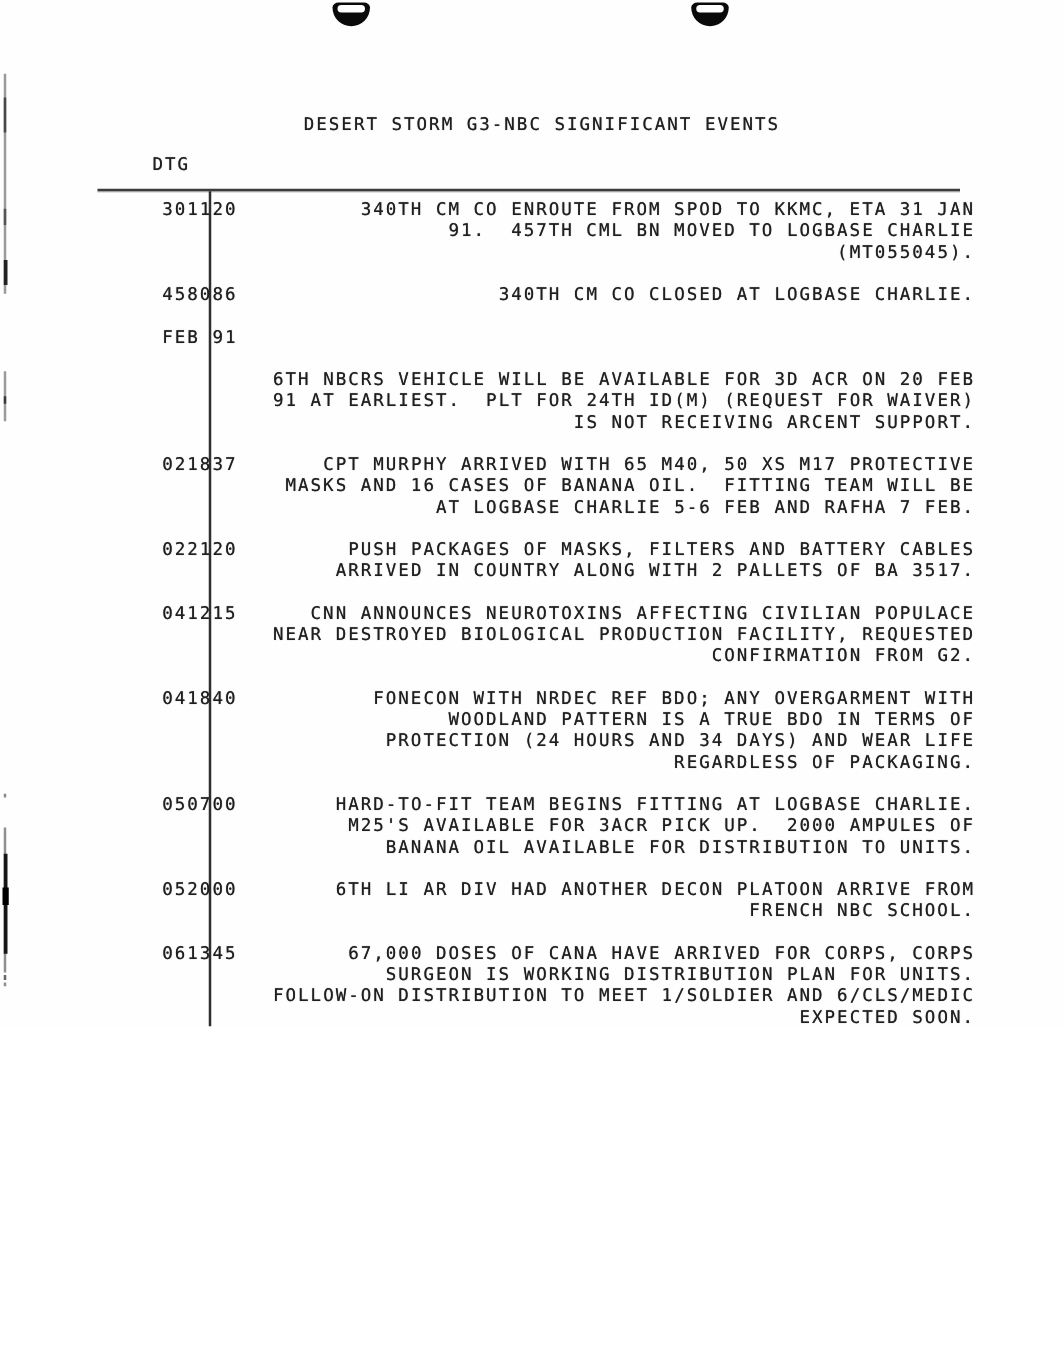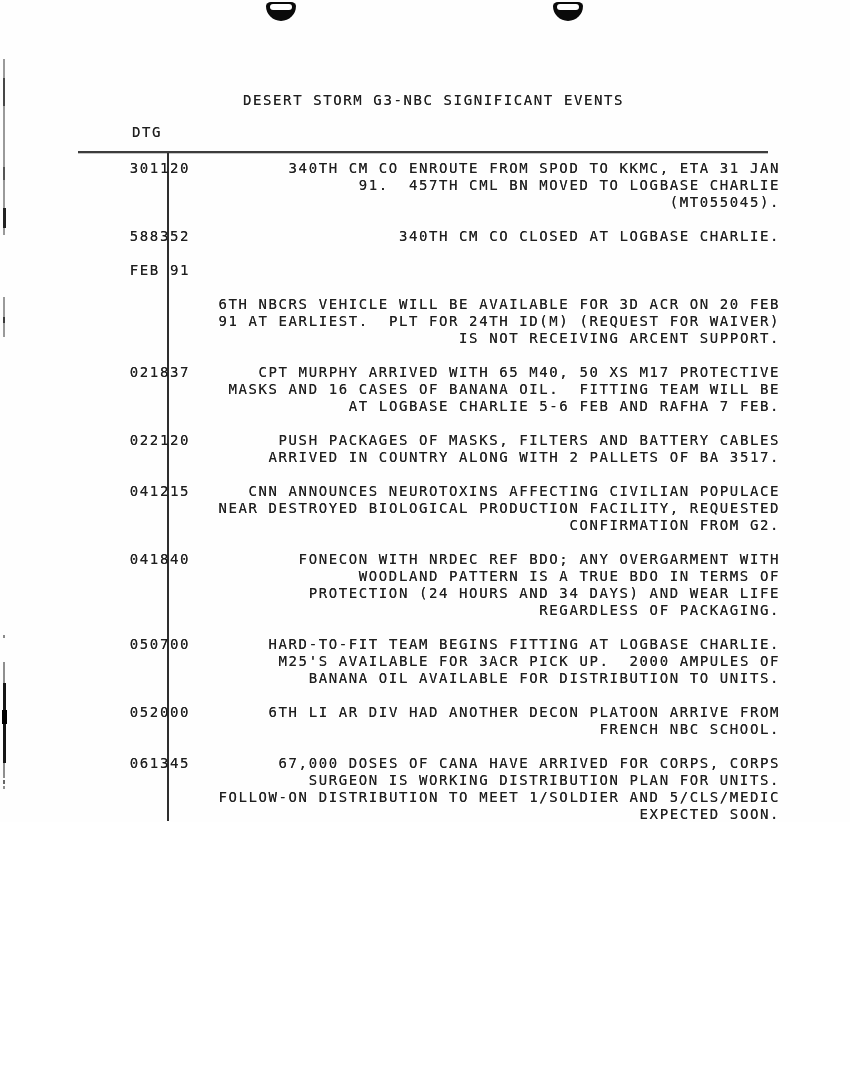--- a/index.html
+++ b/index.html
@@ -24,21 +24,21 @@
     color: #1f1f1f;
     text-shadow: 0 0 0.6px rgba(25,25,25,0.8);
   }
   .title {
     position: absolute;
     left: 243px;
     top: 92px;
   }
   .dtg-header {
     position: absolute;
-    left: 132px;
+    left: 122px;
     top: 124px;
   }
   .header-rule {
     position: absolute;
     left: 78px;
     top: 151px;
     width: 690px;
     height: 2px;
     background: #3c3c3c;
     box-shadow: 0 1px 0 rgba(90,90,90,0.35);
@@ -172,21 +172,21 @@
   <div class="events">
 
     <div class="event-row">
       <div class="dtg-cell typed">301120</div>
       <div class="desc-cell typed">340TH CM CO ENROUTE FROM SPOD TO KKMC, ETA 31 JAN
 91.  457TH CML BN MOVED TO LOGBASE CHARLIE
 (MT055045).</div>
     </div>
 
     <div class="event-row">
-      <div class="dtg-cell typed">588352</div>
+      <div class="dtg-cell typed">458086</div>
       <div class="desc-cell typed">340TH CM CO CLOSED AT LOGBASE CHARLIE.</div>
     </div>
 
     <div class="event-row">
       <div class="dtg-cell typed">FEB 91</div>
       <div class="desc-cell typed"></div>
     </div>
 
     <div class="event-row">
       <div class="desc-cell typed">6TH NBCRS VEHICLE WILL BE AVAILABLE FOR 3D ACR ON 20 FEB
@@ -232,21 +232,21 @@
     <div class="event-row">
       <div class="dtg-cell typed">052000</div>
       <div class="desc-cell typed">6TH LI AR DIV HAD ANOTHER DECON PLATOON ARRIVE FROM
 FRENCH NBC SCHOOL.</div>
     </div>
 
     <div class="event-row">
       <div class="dtg-cell typed">061345</div>
       <div class="desc-cell typed">67,000 DOSES OF CANA HAVE ARRIVED FOR CORPS, CORPS
 SURGEON IS WORKING DISTRIBUTION PLAN FOR UNITS.
-FOLLOW-ON DISTRIBUTION TO MEET 1/SOLDIER AND 5/CLS/MEDIC
+FOLLOW-ON DISTRIBUTION TO MEET 1/SOLDIER AND 6/CLS/MEDIC
 EXPECTED SOON.</div>
     </div>
 
   </div>
 
   <div class="page-number typed">8</div>
 
   <div class="bottom-dash"></div>
   <div class="bottom-dark"></div>
   <div class="bottom-solid"></div>

